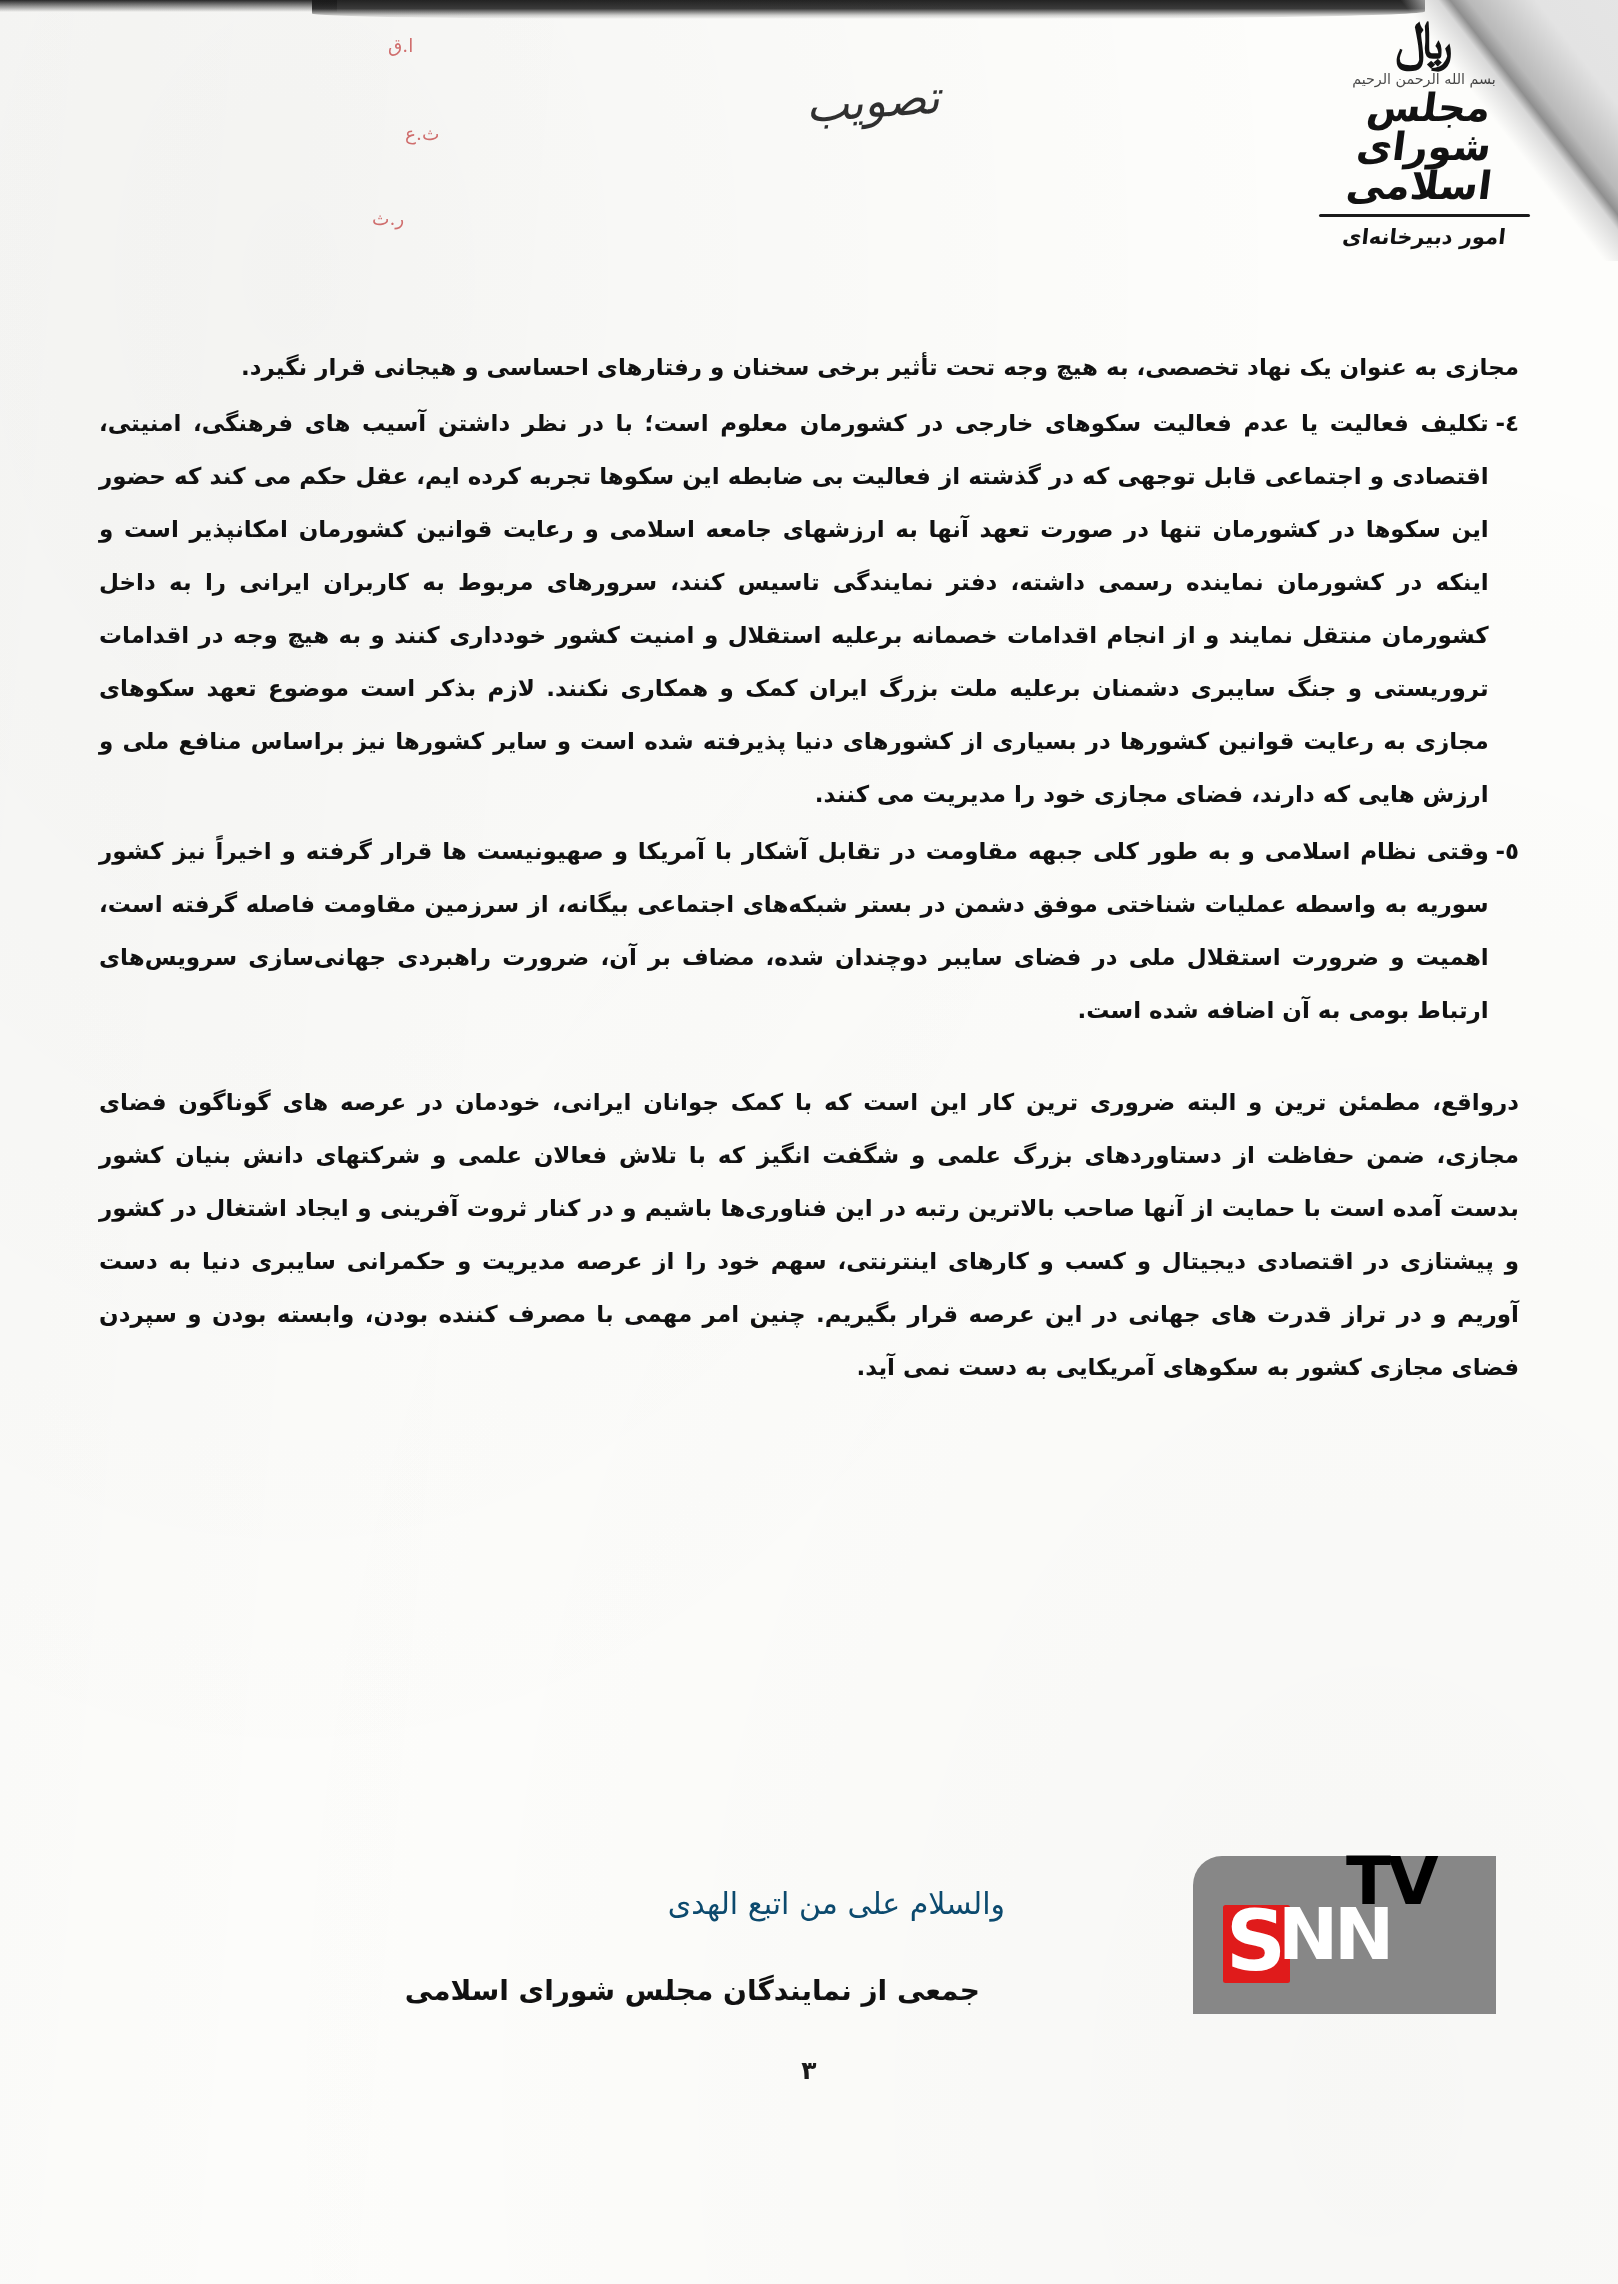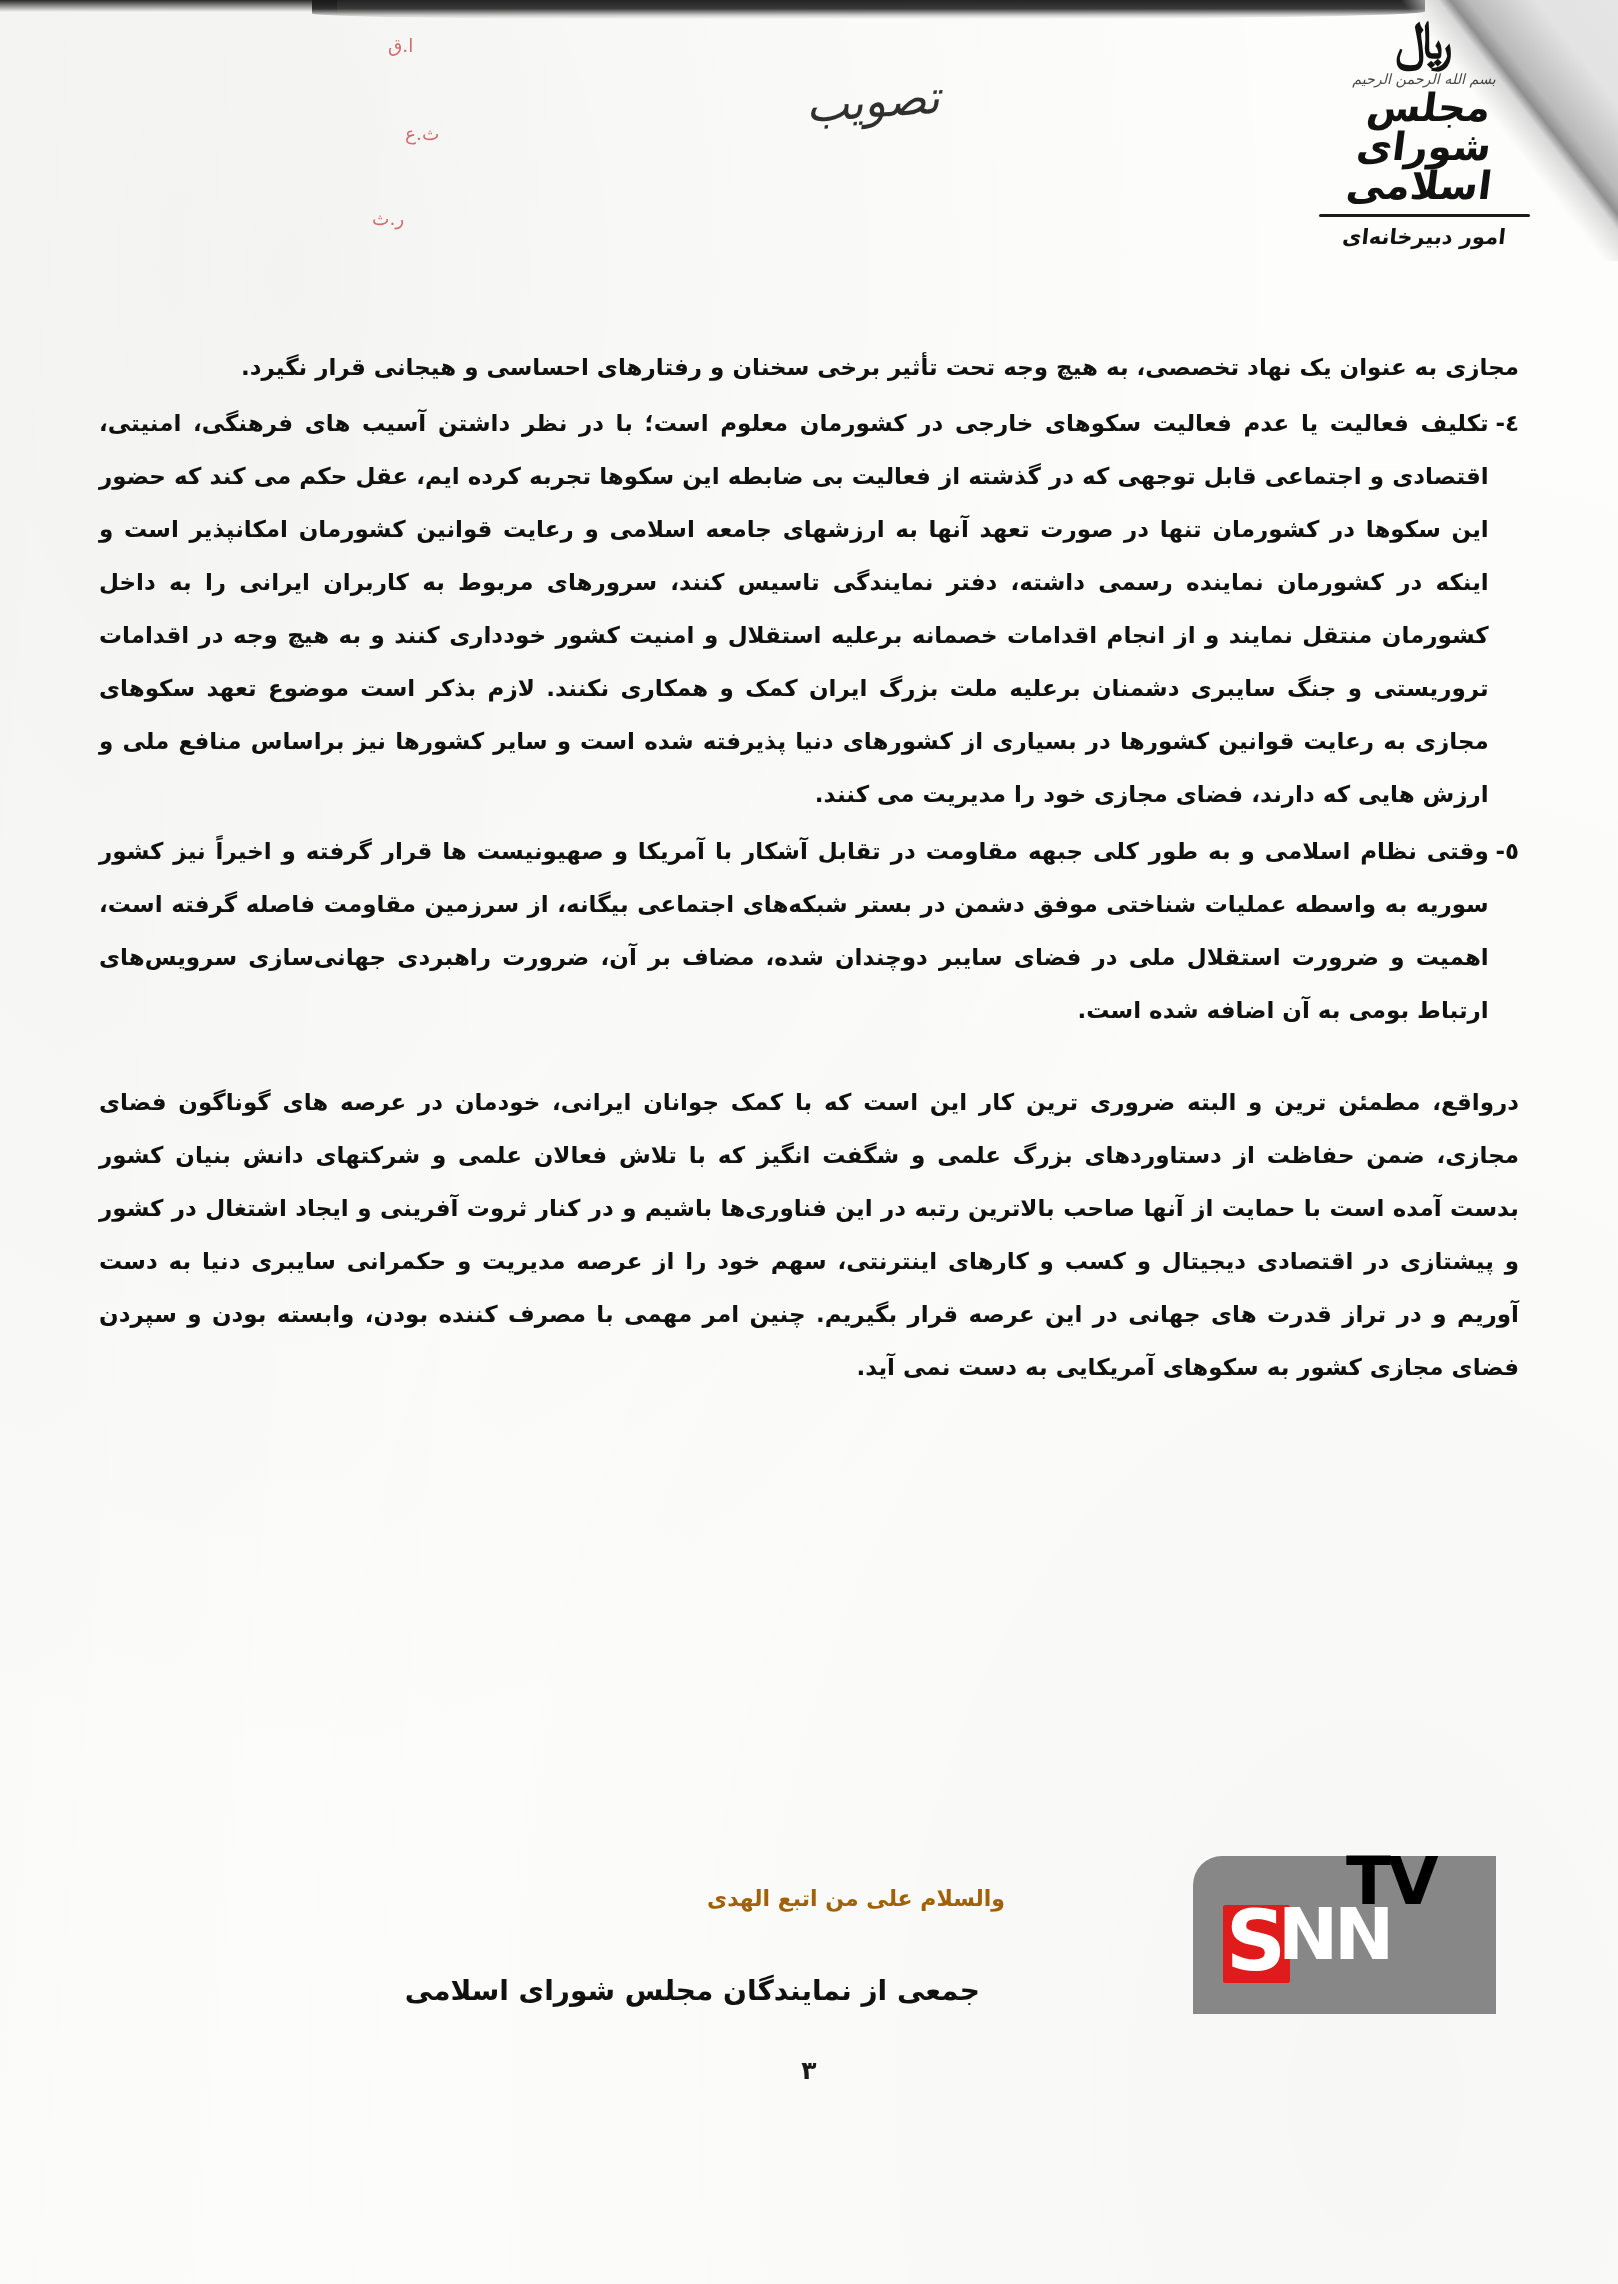--- a/index.html
+++ b/index.html
@@ -61,21 +61,20 @@
     font-size: 52px;
     line-height: .9;
     font-weight: 700;
     letter-spacing: 0;
   }
   .lh-bism {
     font-size: 14.3px;
     margin-top: 8.4px;
     opacity: .78;
     letter-spacing: 0.8px;
-    font-style: italic;
   }
   .lh-org {
     font-size: 39px;
     font-weight: 700;
     margin-top: 1.7px;
     font-family: "DejaVu Sans", sans-serif;
     transform: skewX(-7deg);
     letter-spacing: -0.8px;
   }
   .lh-rule {
@@ -163,23 +162,23 @@
   .closing {
     position: absolute;
     top: 1886px;
     right: 99px;
     left: 99px;
     height: 194px;
   }
   .salam {
     position: absolute;
     top: 0; right: 514px;
-    font-size: 22px;
-    font-weight: 700;
-    color: #a16207;
+    font-size: 30px;
+    font-weight: 400;
+    color: #0c4a6e;
     white-space: nowrap;
   }
   .signers {
     position: absolute;
     top: 88px; right: 539px;
     font-size: 28px;
     font-weight: 700;
     color: #111;
     white-space: nowrap;
     text-align: right;

